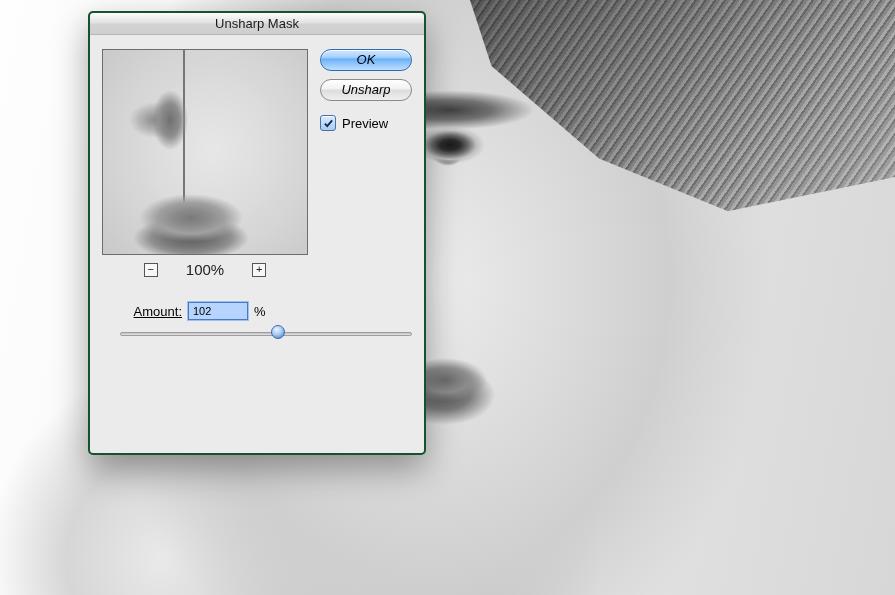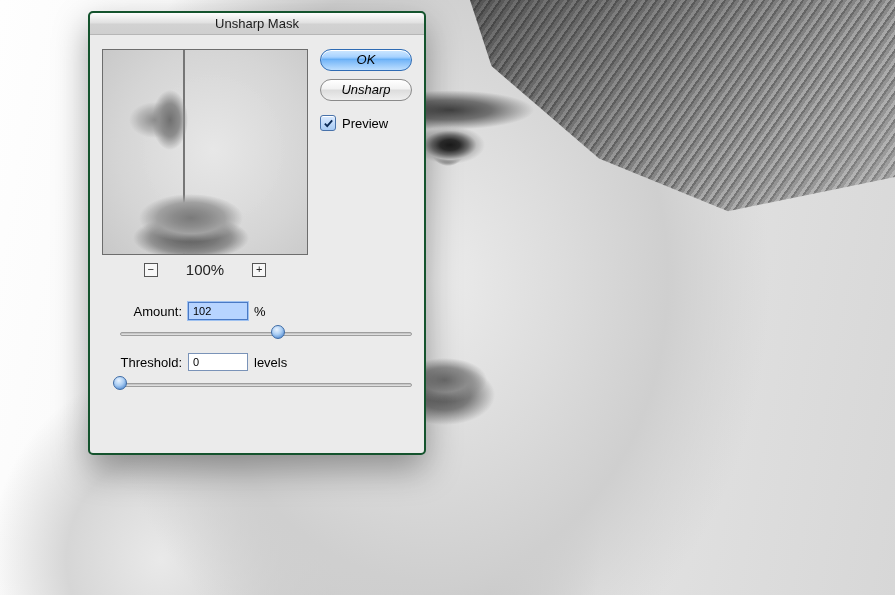--- a/index.html
+++ b/index.html
@@ -82,21 +82,21 @@
   .chk{
     width:14px;height:14px;border:1px solid #4872aa;border-radius:3px;
     background:linear-gradient(#dcebff,#a8cbf4);display:flex;align-items:center;justify-content:center;
     box-shadow:inset 0 1px 0 #fff;
   }
   .chk svg{width:11px;height:11px;display:block}
   
   .params{margin-top:24px;}
   .prow{margin:0 0 6px 0;}
   .plabelline{display:flex;align-items:center;gap:6px;padding-left:0;}
-  .plabelline .lab{width:80px;text-align:right;white-space:nowrap;}
+  .plabelline .lab{width:80px;text-align:right;white-space:nowrap;text-decoration:underline;}
   .numfield{
     width:60px;height:18px;border:1px solid #7a93b8;background:#fff;font-size:11px;
     padding:0 4px;box-sizing:border-box;line-height:16px;
   }
   .numfield.sel{background:#b7d4ff;border-color:#4a79c4;box-shadow:0 0 0 1px #9fc1f0;}
   .unit{font-size:13px;}
   .slider{
     position:relative;height:16px;margin:5px 0 12px 18px;width:292px;
   }
   .track{
@@ -149,26 +149,15 @@
           <input class="numfield sel" value="102" style="">
           <span class="unit">%</span>
         </div>
         <div class="slider">
           <div class="track"></div>
           <div class="thumb" style="left: 54%;"></div>
         </div>
       </div>
 
 
-      <div class="prow">
-        <div class="plabelline">
-          <span class="lab">Threshold:</span>
-          <input class="numfield" value="0" style="">
-          <span class="unit">levels</span>
-        </div>
-        <div class="slider">
-          <div class="track"></div>
-          <div class="thumb" style="left: 0%;"></div>
-        </div>
-      </div>
     </div>
   </div>
 </div>
 
 </body></html>

